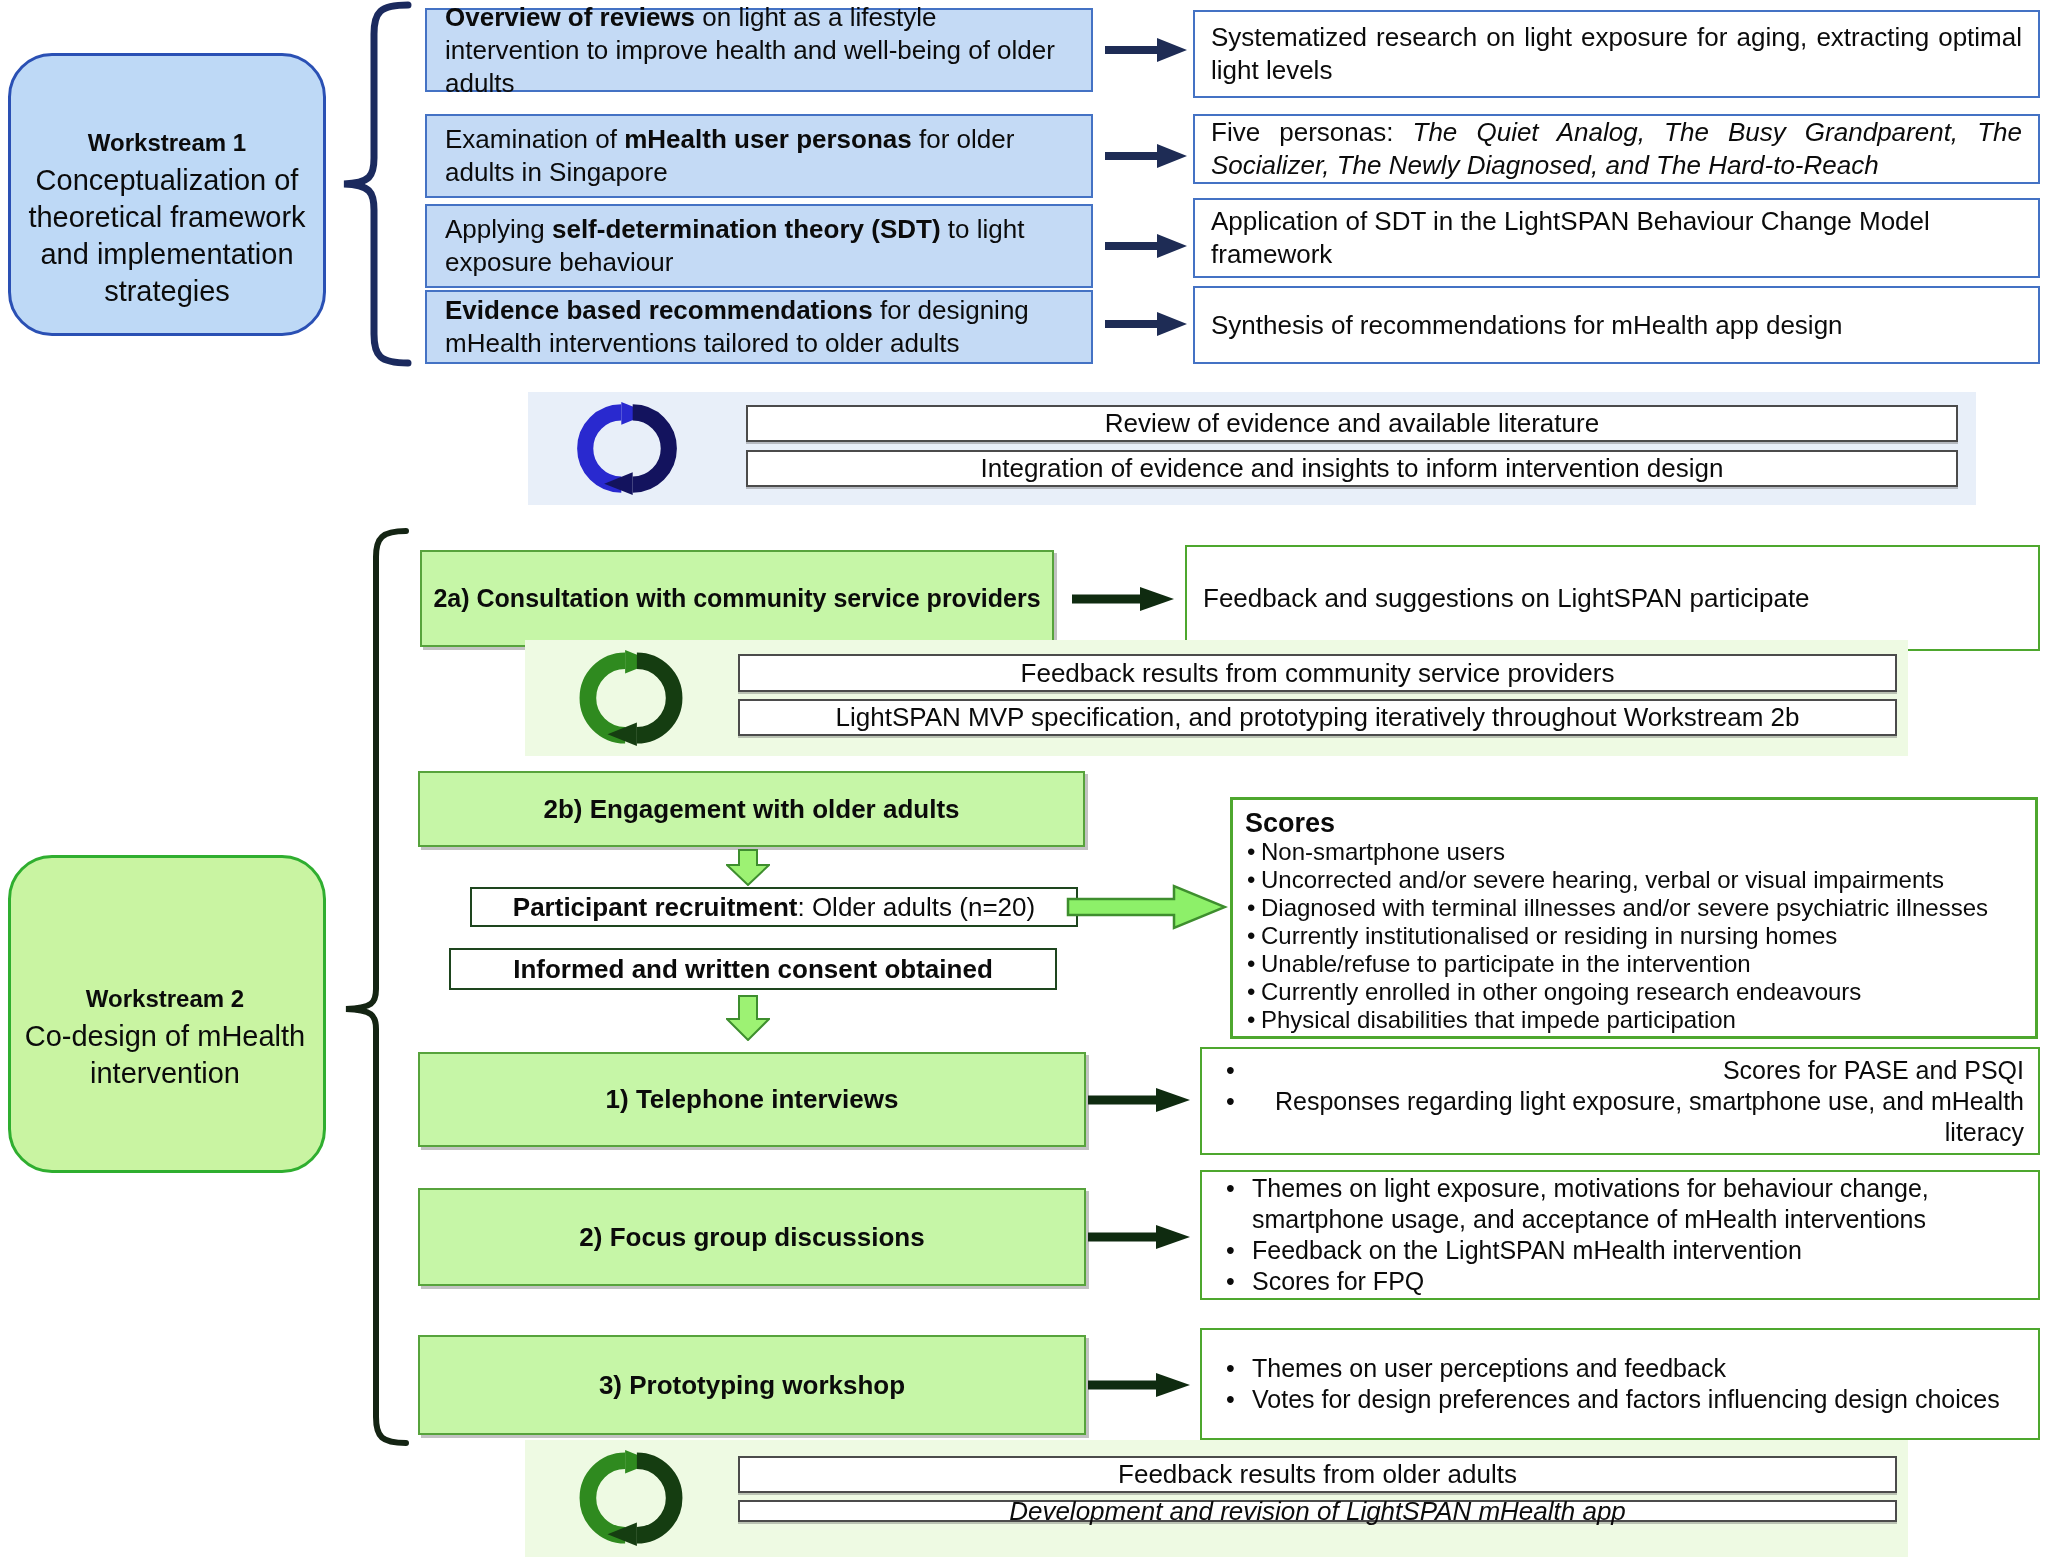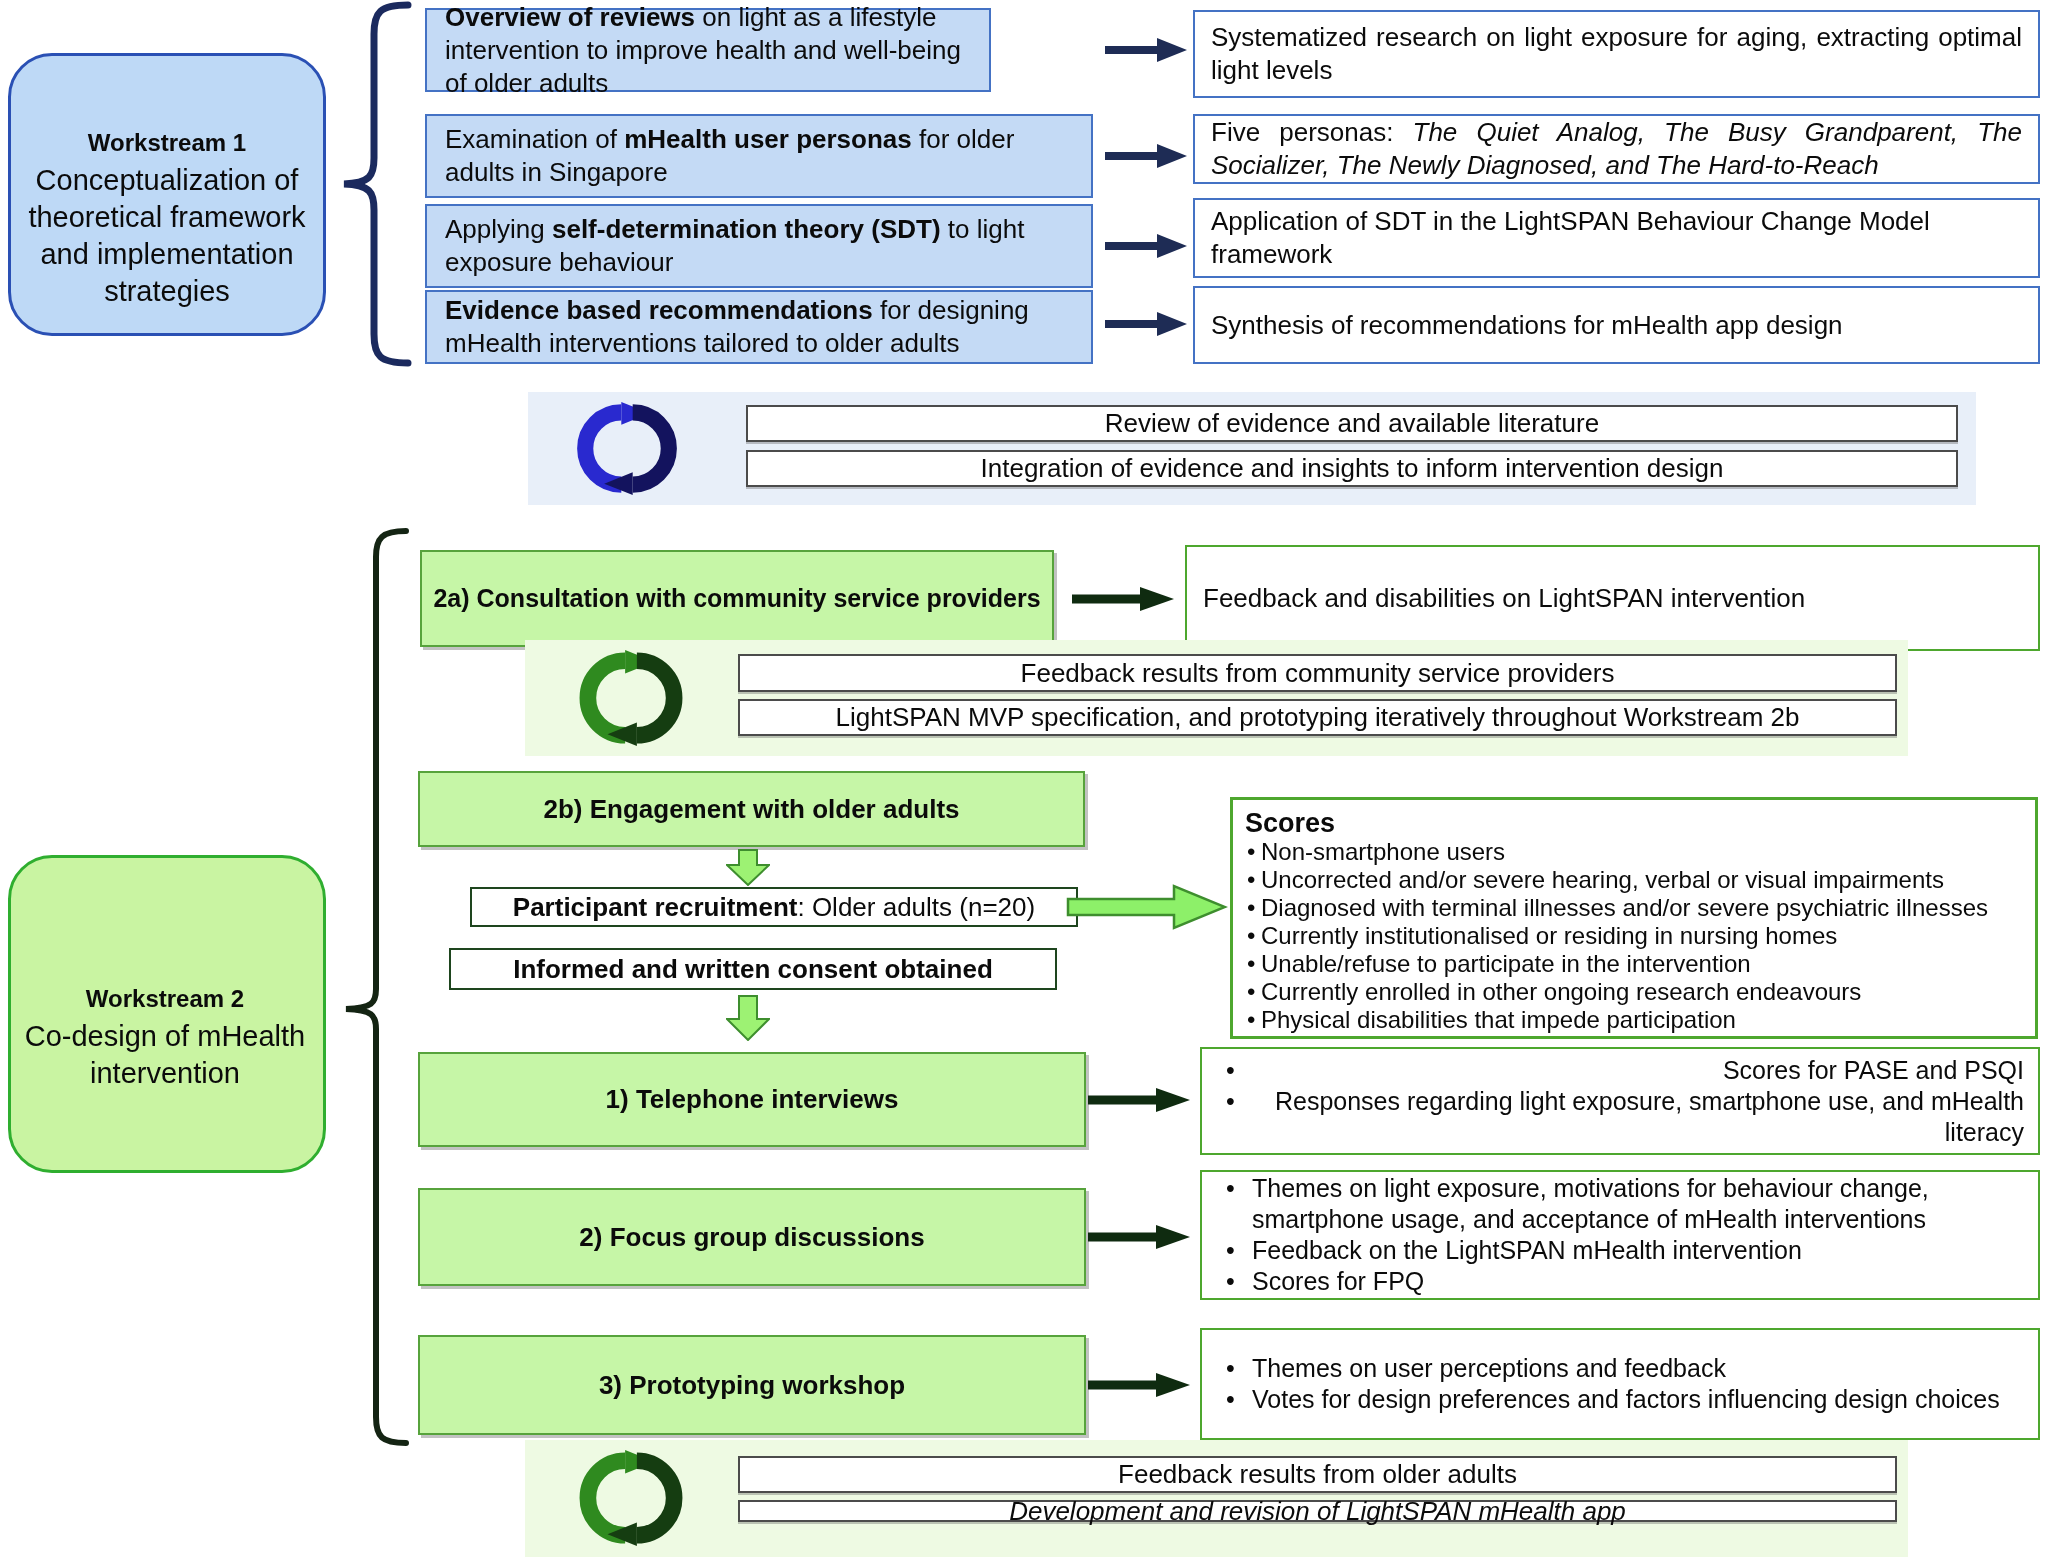--- a/index.html
+++ b/index.html
@@ -68,21 +68,21 @@
 
 <div class="abs ws-label ws1-label" style="left:8px;top:53px;width:318px;height:283px;">
   <div class="ws-title">Workstream 1</div>
   <div class="ws-sub">Conceptualization of theoretical framework and implementation strategies</div>
 </div>
 
 <svg class="abs" style="left:336px;top:0px;" width="78" height="368" viewBox="0 0 78 368">
   <path d="M 72 5 C 44 5 38 12 38 34 L 38 158 C 38 176 34 183 8 184 C 34 185 38 192 38 210 L 38 334 C 38 356 44 363 72 363" fill="none" stroke="#1b2a5e" stroke-width="7" stroke-linecap="round"></path>
 </svg>
 
-<div class="abs bluebox" style="left:425px;top:8px;width:566px;height:84px;">
+<div class="abs bluebox" style="left:425px;top:8px;width:668px;height:84px;">
   <p><span></span><b>Overview of reviews</b><span> on light as a lifestyle intervention to improve health and well-being of older adults</span></p>
 </div>
 <div class="abs bluebox" style="left:425px;top:114px;width:668px;height:84px;">
   <p><span>Examination of </span><b>mHealth user personas</b><span> for older adults in Singapore</span></p>
 </div>
 <div class="abs bluebox" style="left:425px;top:204px;width:668px;height:84px;">
   <p><span>Applying </span><b>self-determination theory (SDT)</b><span> to light exposure behaviour</span></p>
 </div>
 <div class="abs bluebox" style="left:425px;top:290px;width:668px;height:74px;">
   <p><span></span><b>Evidence based recommendations</b><span> for designing mHealth interventions tailored to older adults</span></p>
@@ -139,21 +139,21 @@
 </svg>
 
 <div class="abs greenbox" style="left:420px;top:550px;width:634px;height:97px;">
   <span class="nowrap">2a) Consultation with community service providers</span>
 </div>
 <svg class="abs" style="left:1070px;top:585px;" width="104" height="28" viewBox="0 0 104 28">
   <line x1="2" y1="14" x2="74" y2="14" stroke="#0f2b10" stroke-width="9"></line>
     <polygon points="70,2 104,14 70,26" fill="#0f2b10"></polygon>
 </svg>
 <div class="abs whitebox-green" style="left:1185px;top:545px;width:855px;height:106px;">
-  <p style="margin:0">Feedback and disabilities on LightSPAN intervention</p>
+  <p style="margin:0">Feedback and suggestions on LightSPAN participate</p>
 </div>
 
 <div class="abs panel-green" style="left:525px;top:640px;width:1383px;height:116px;">
   <svg class="sync-icon icon-green abs" style="left:33px;top:9px;" width="146" height="98" viewBox="0 0 100 100">
     <path class="arc a1" d="M 44 88 A 38 38 0 0 1 44 12"></path>
     <polygon class="h1" points="44,1 74,13 44,25"></polygon>
     <path class="arc a2" d="M 56 12 A 38 38 0 0 1 56 88"></path>
     <polygon class="h2" points="56,75 26,87 56,99"></polygon>
   </svg>
   <div class="cycle-bar" style="left:213px;top:14px;width:1159px;height:38px;">Feedback results from community service providers</div>

